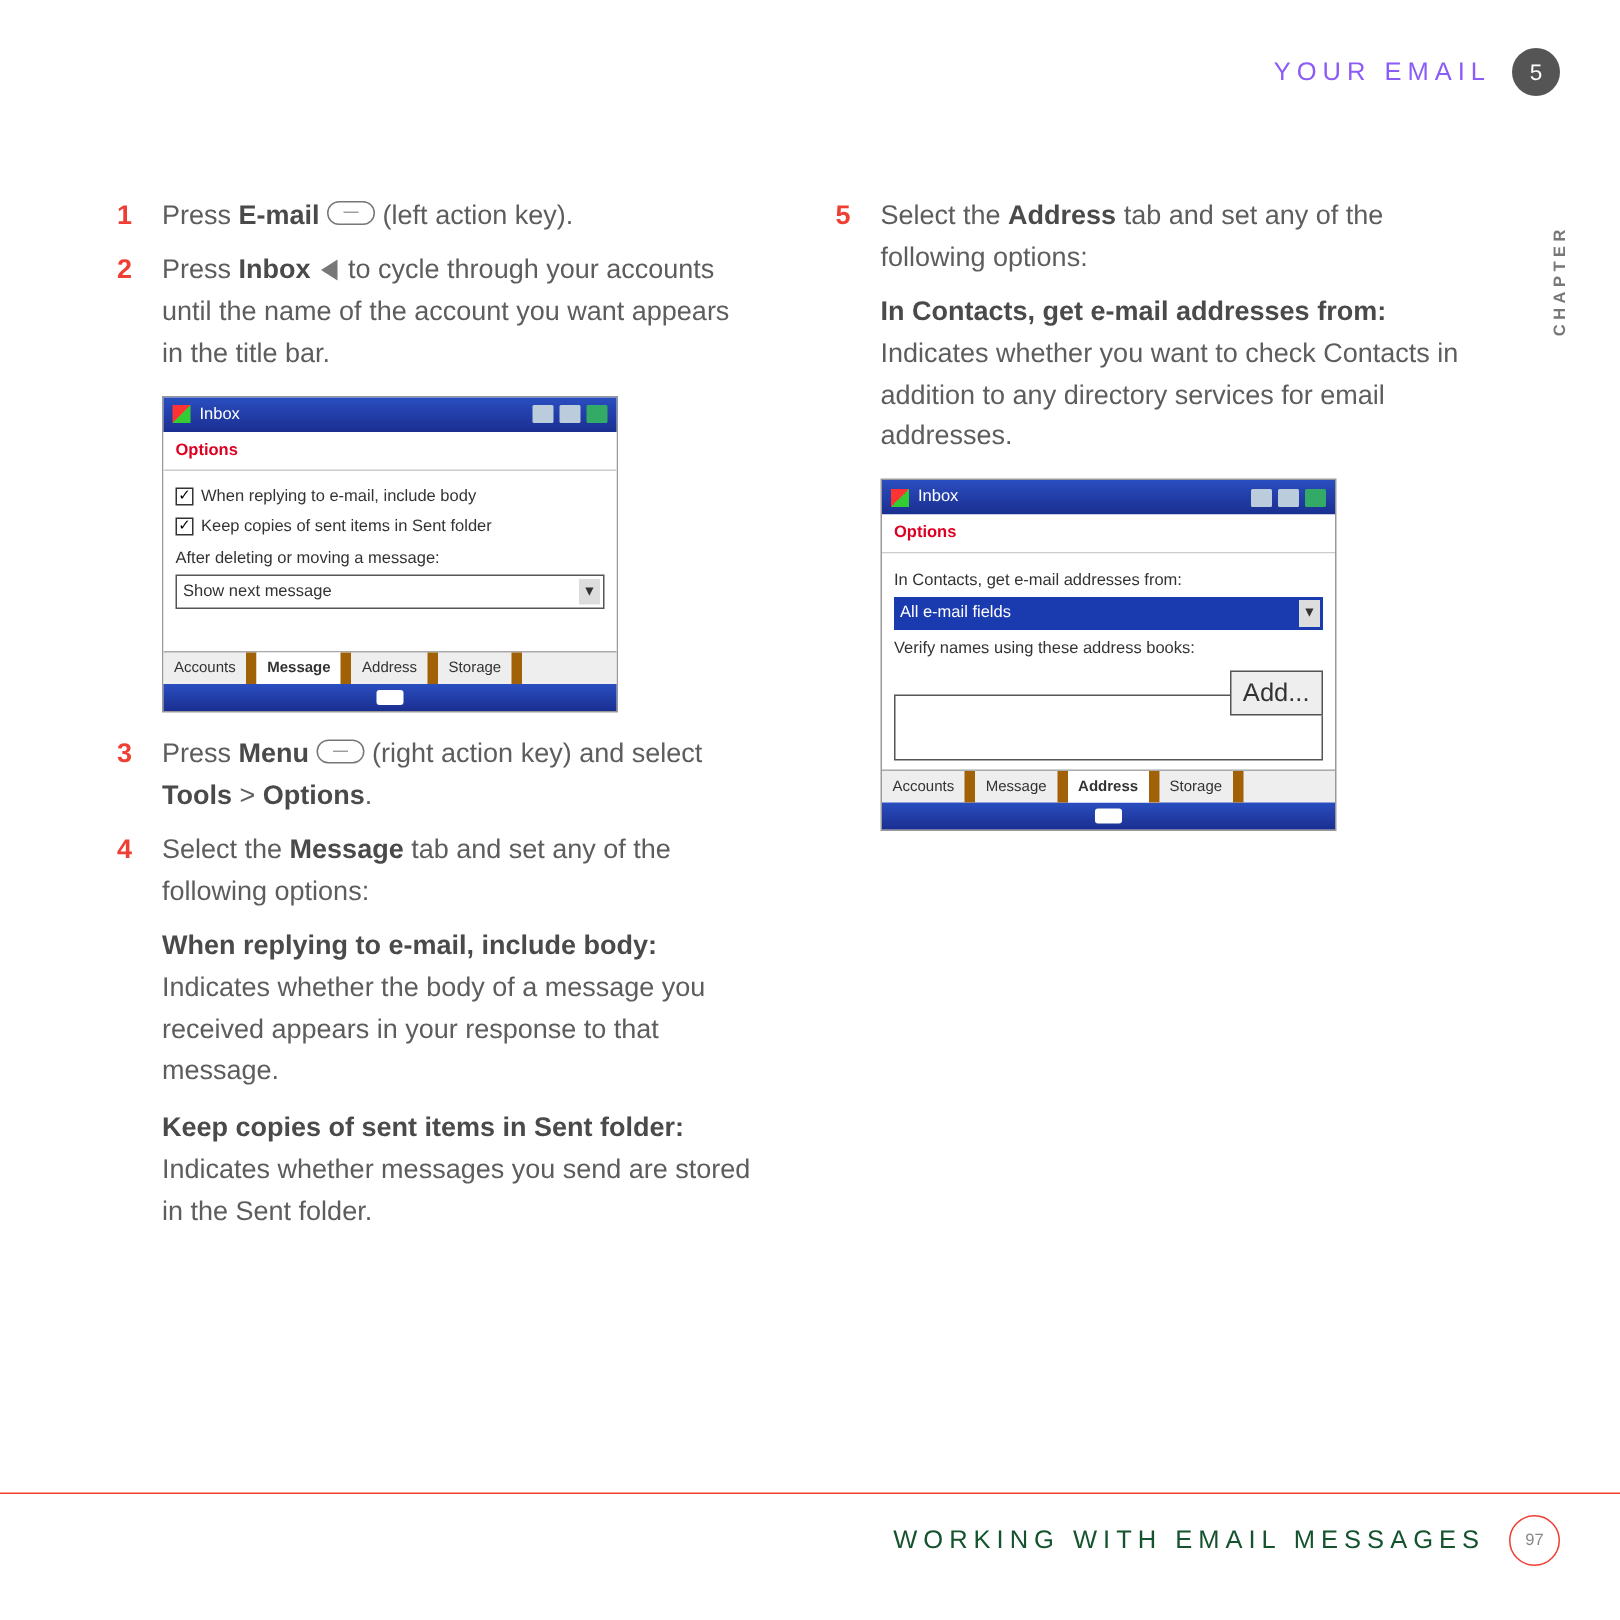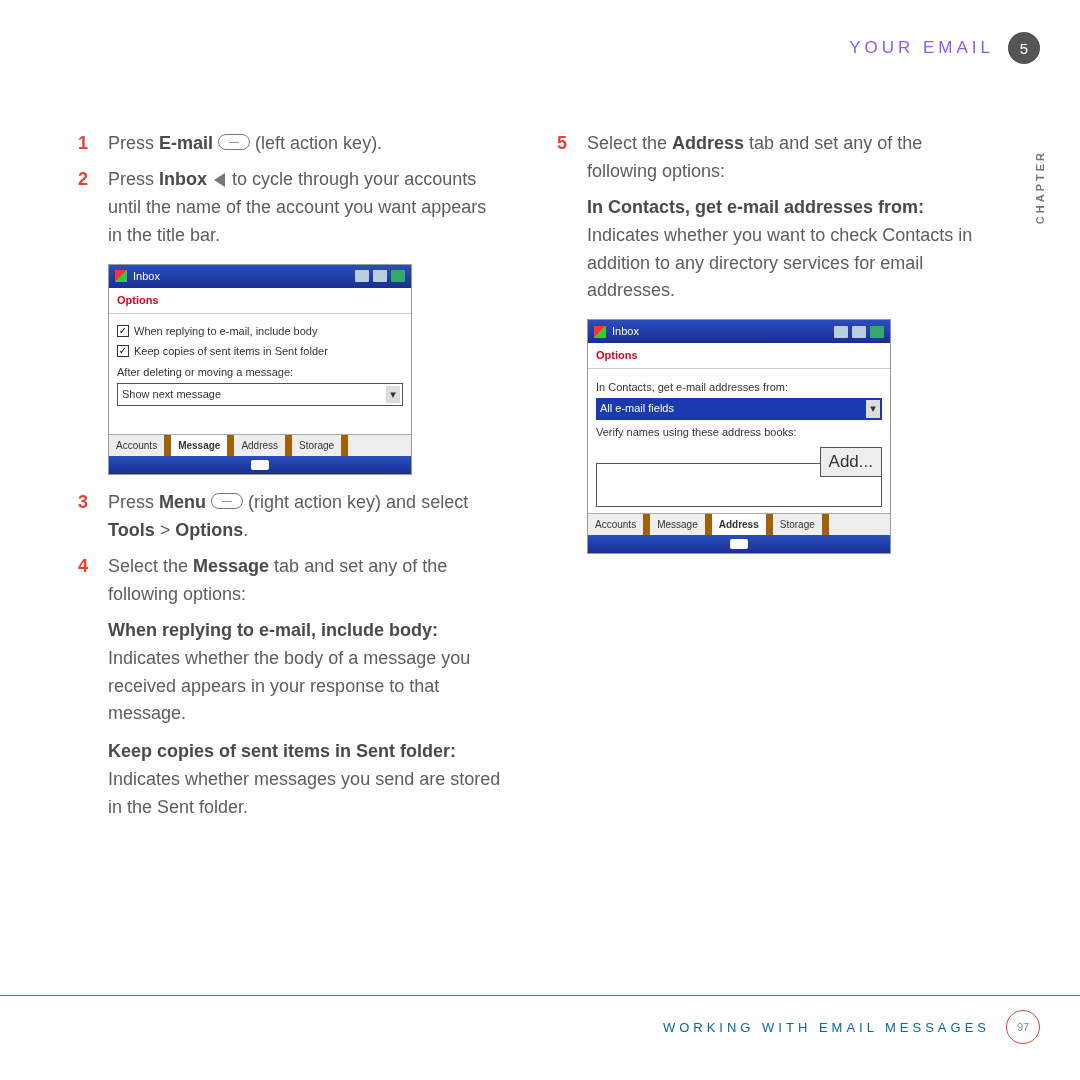--- a/index.html
+++ b/index.html
@@ -150,22 +150,22 @@
     border-top: 1px solid #ef3e33;
     padding-top: 14px;
     display: flex;
     justify-content: flex-end;
     align-items: center;
     gap: 16px;
     padding-right: 40px;
   }
   .footer-label {
     letter-spacing: 4px;
-    font-size: 13px;
-    color: #0369a1;
+    font-size: 17px;
+    color: #14532d;
   }
   .page-badge {
     width: 34px; height: 34px;
     border: 1.5px solid #ef3e33;
     border-radius: 50%;
     display:flex; align-items:center; justify-content:center;
     color: #888; font-size: 11px;
   }
 </style>
 </head>

